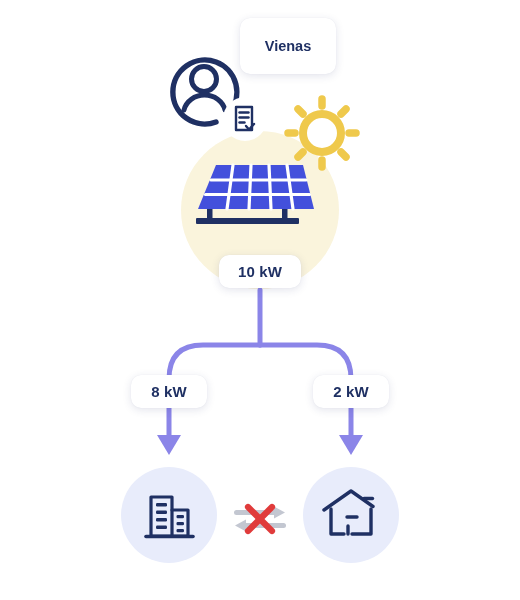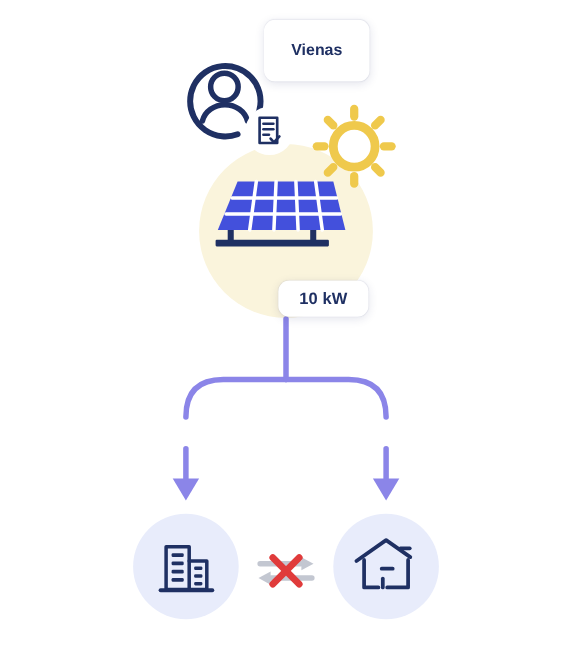--- a/index.html
+++ b/index.html
@@ -46,21 +46,20 @@
     left: 240px; top: 18px;
     width: 96px; height: 56px;
     font-size: 14.5px;
     line-height: 19px;
     font-weight: 600;
     padding: 4px 6px;
   }
   .card-kw {
     font-size: 15px;
     letter-spacing: 0.1px;
-    margin-left: 34px;
   }
   .card-10 { left: 219px; top: 255px; width: 82px; height: 33px; }
   .card-8  { left: 131px; top: 375px; width: 76px; height: 33px; }
   .card-2  { left: 313px; top: 375px; width: 76px; height: 33px; }
 
   
   .target-circle {
     width: 96px; height: 96px;
     border-radius: 50%;
     background: #E8ECFB;
@@ -216,15 +215,21 @@
   <div class="abs card card-owner">
     <div>
       <div>Vienas</div>
     </div>
   </div>
 
   <div class="abs card card-kw card-10">
     <span>10 kW</span>
   </div>
 
-
+  <div class="abs card card-kw card-8">
+    <span>8 kW</span>
+  </div>
+
+  <div class="abs card card-kw card-2">
+    <span>2 kW</span>
+  </div>
 
 </div>
 
 </body></html>

